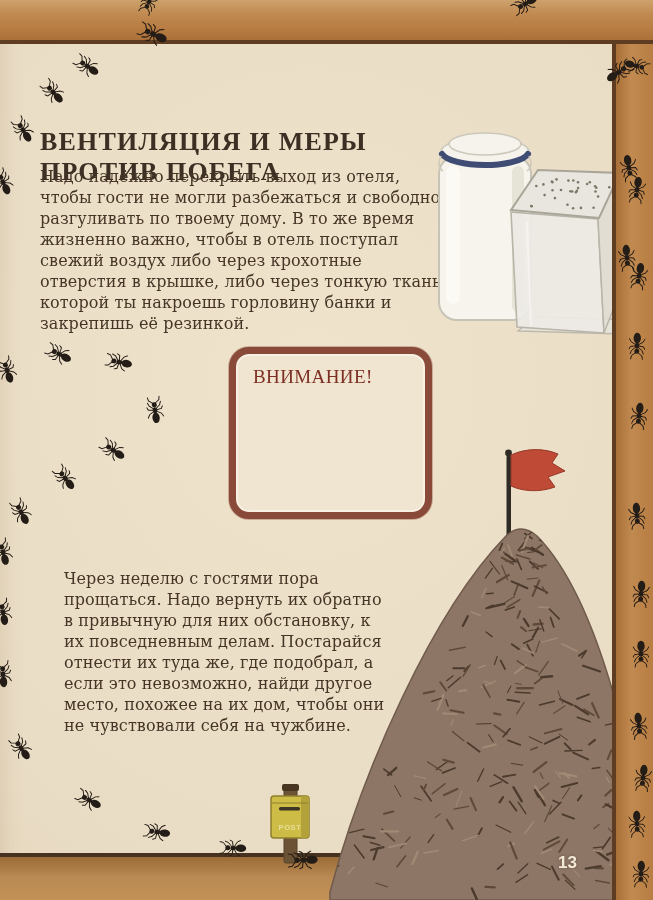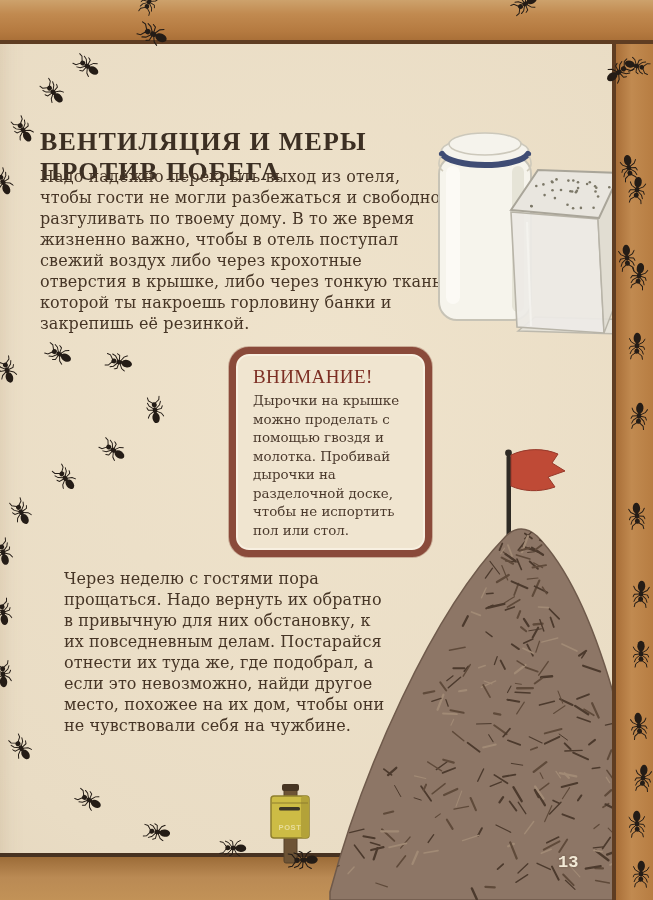--- a/index.html
+++ b/index.html
@@ -55,42 +55,41 @@
   .jar-band{fill:none;stroke:var(--jar_band);stroke-width:6;stroke-linecap:round;}
   .box-face{fill:#edebe6;fill-opacity:.93;stroke:#b8b4a8;stroke-width:1.6;}
   .box-side{fill:#e0ddd3;fill-opacity:.9;stroke:#b8b4a8;stroke-width:1.4;}
   .box-lid{fill:#e9e6df;stroke:#a9a599;stroke-width:2;}
   .box-base{fill:#e6e3da;fill-opacity:.9;stroke:#bdb9ad;stroke-width:1.4;}
   .mound{fill:var(--anthill);stroke:#6f5a4b;stroke-width:1.5;}
   .flag{fill:var(--flag);stroke:#96392a;stroke-width:1;}
   .pole{fill:#2e2a24;}
 
   .page-number{position:absolute;left:558px;top:853px;z-index:20;
-    font-family:Liberation Mono, monospace;font-weight:700;font-size:17px;
+    font-family:Liberation Sans, sans-serif;font-weight:700;font-size:17px;
     color:var(--page_number);text-shadow:0 0 3px rgba(60,40,25,.45);}
 
   
   .ants-layer{position:absolute;inset:0;z-index:40;pointer-events:none;}
   .ant{position:absolute;left:0;top:0;width:34px;height:20px;}
   .ant-gfx{fill:var(--ant);}
   .ant-legs{fill:none;stroke:var(--ant);stroke-width:1.5;stroke-linecap:round;}
   .mailbox-label{font-family:"Liberation Sans", sans-serif;font-size:7.5px;
     font-weight:700;fill:#ece2a8;letter-spacing:.6px;}
 </style>
 </head>
 <body>
 
 <div class="shade"></div>
 
 <h1 class="page-title">ВЕНТИЛЯЦИЯ И МЕРЫ ПРОТИВ ПОБЕГА</h1>
 <p class="body-text p1">Надо надёжно перекрыть выход из отеля, чтобы гости не могли разбежаться и свободно разгуливать по твоему дому. В то же время жизненно важно, чтобы в отель поступал свежий воздух либо через крохотные отверстия в крышке, либо через тонкую ткань, которой ты накроешь горловину банки и закрепишь её резинкой.</p>
 
 <div class="warning-box">
   <div class="warning-title">ВНИМАНИЕ!</div>
-  <p class="warning-text">Дырочки на крышке можно проделать с помощью гвоздя и молотка. Пробивай дырочки на разделочной доске, чтобы не испор­тить пол или стол.</p>
 </div>
 
 <p class="body-text p2">Через неделю с гостями пора прощаться. Надо вернуть их обратно в привычную для них обстановку, к их повседневным делам. Постарайся отнести их туда же, где подобрал, а если это невозможно, найди другое место, похожее на их дом, чтобы они не чувствовали себя на чужбине.</p>
 
 <svg class="jar-illo" width="233" height="235" viewBox="0 0 233 235">
   <g>
     <rect class="jar-body" x="24" y="38" width="92" height="164" rx="18"></rect>
     <rect x="31" y="48" width="14" height="138" rx="7" fill="#fdfcf8" opacity="0.75"></rect>
     <rect x="97" y="48" width="12" height="146" rx="6" fill="#e3e0d4" opacity="0.85"></rect>
     <ellipse x="0" class="jar-cloth" cx="70" cy="34" rx="44" ry="15"></ellipse>

